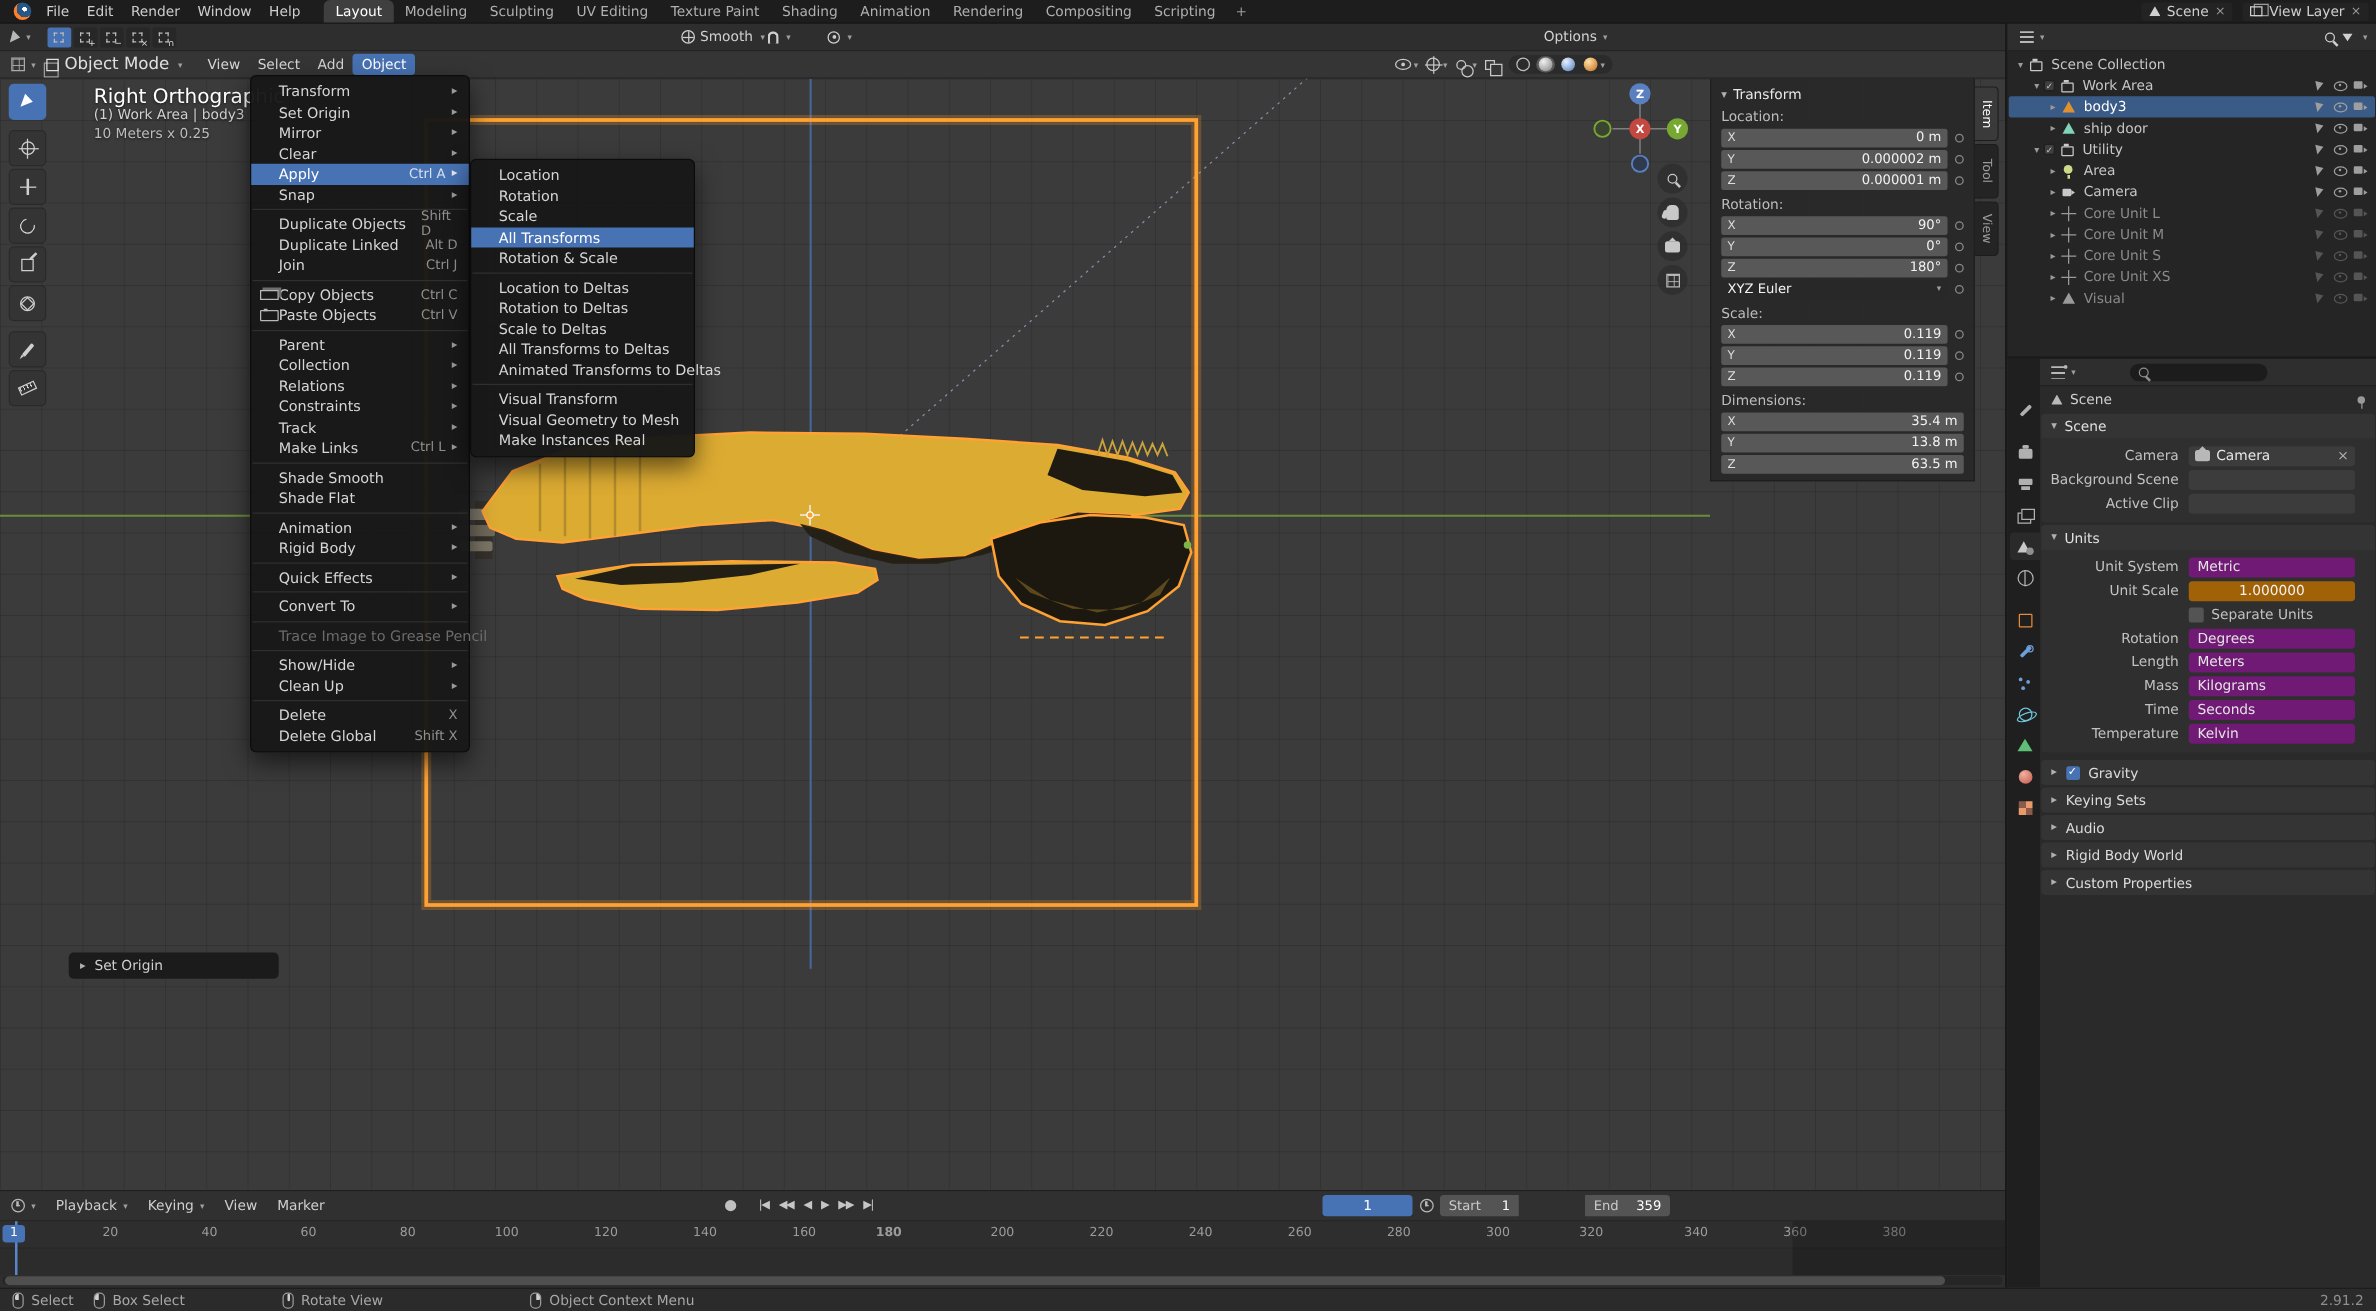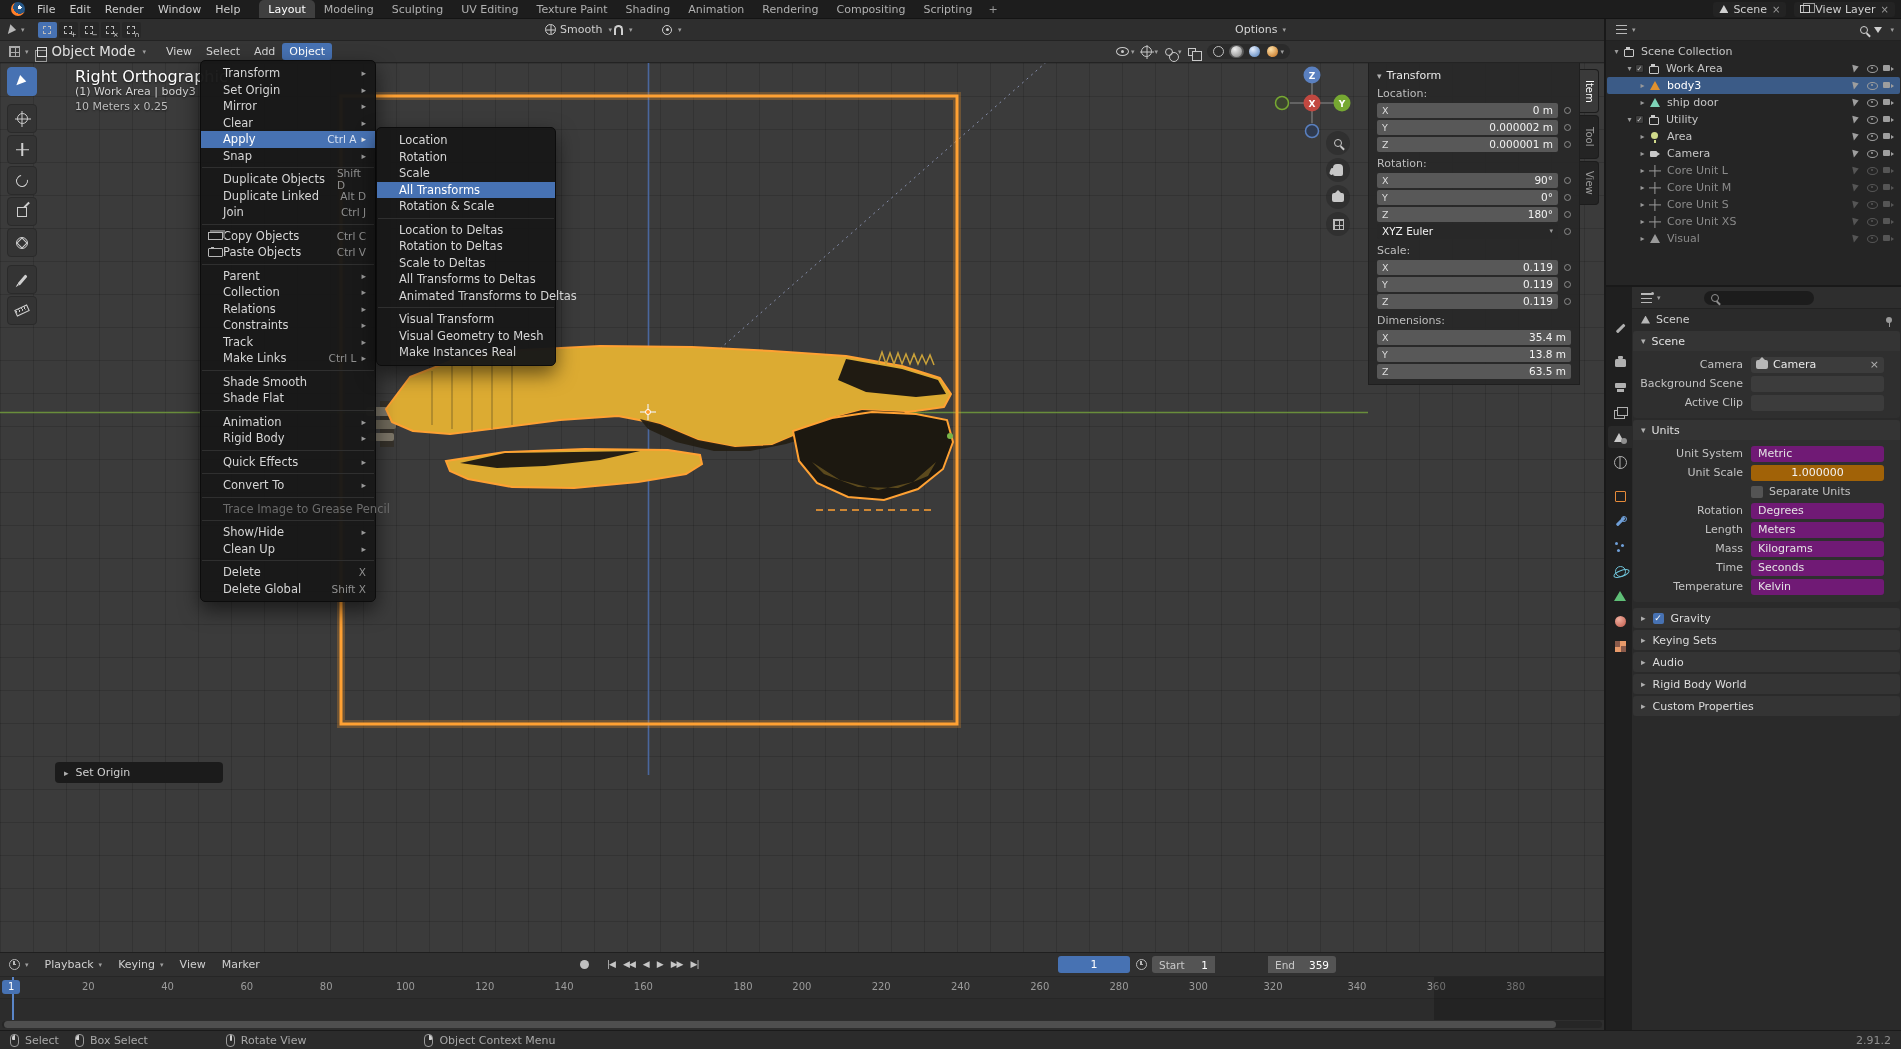--- a/index.html
+++ b/index.html
@@ -952,21 +952,21 @@
         <div id="ruler" class="tl-ruler">
           <div class="playhead-label">1</div>
         <span class="tick" style="left: 88.29px;">20</span>
             <span class="tick" style="left: 167.58px;">40</span>
             <span class="tick" style="left: 246.87px;">60</span>
             <span class="tick" style="left: 326.16px;">80</span>
             <span class="tick" style="left: 405.45px;">100</span>
             <span class="tick" style="left: 484.74px;">120</span>
             <span class="tick" style="left: 564.03px;">140</span>
             <span class="tick" style="left: 643.32px;">160</span>
-            <span class="tick" style="left: 743px;">180</span>
+            <span class="tick" style="left: 711px; font-weight: bold;">180</span>
             <span class="tick" style="left: 801.9px;">200</span>
             <span class="tick" style="left: 881.19px;">220</span>
             <span class="tick" style="left: 960.48px;">240</span>
             <span class="tick" style="left: 1039.77px;">260</span>
             <span class="tick" style="left: 1119.06px;">280</span>
             <span class="tick" style="left: 1198.35px;">300</span>
             <span class="tick" style="left: 1273px;">320</span>
             <span class="tick" style="left: 1356.93px;">340</span>
             <span class="tick" style="left: 1436.22px;">360</span>
             <span class="tick" style="left: 1515.51px;">380</span>

